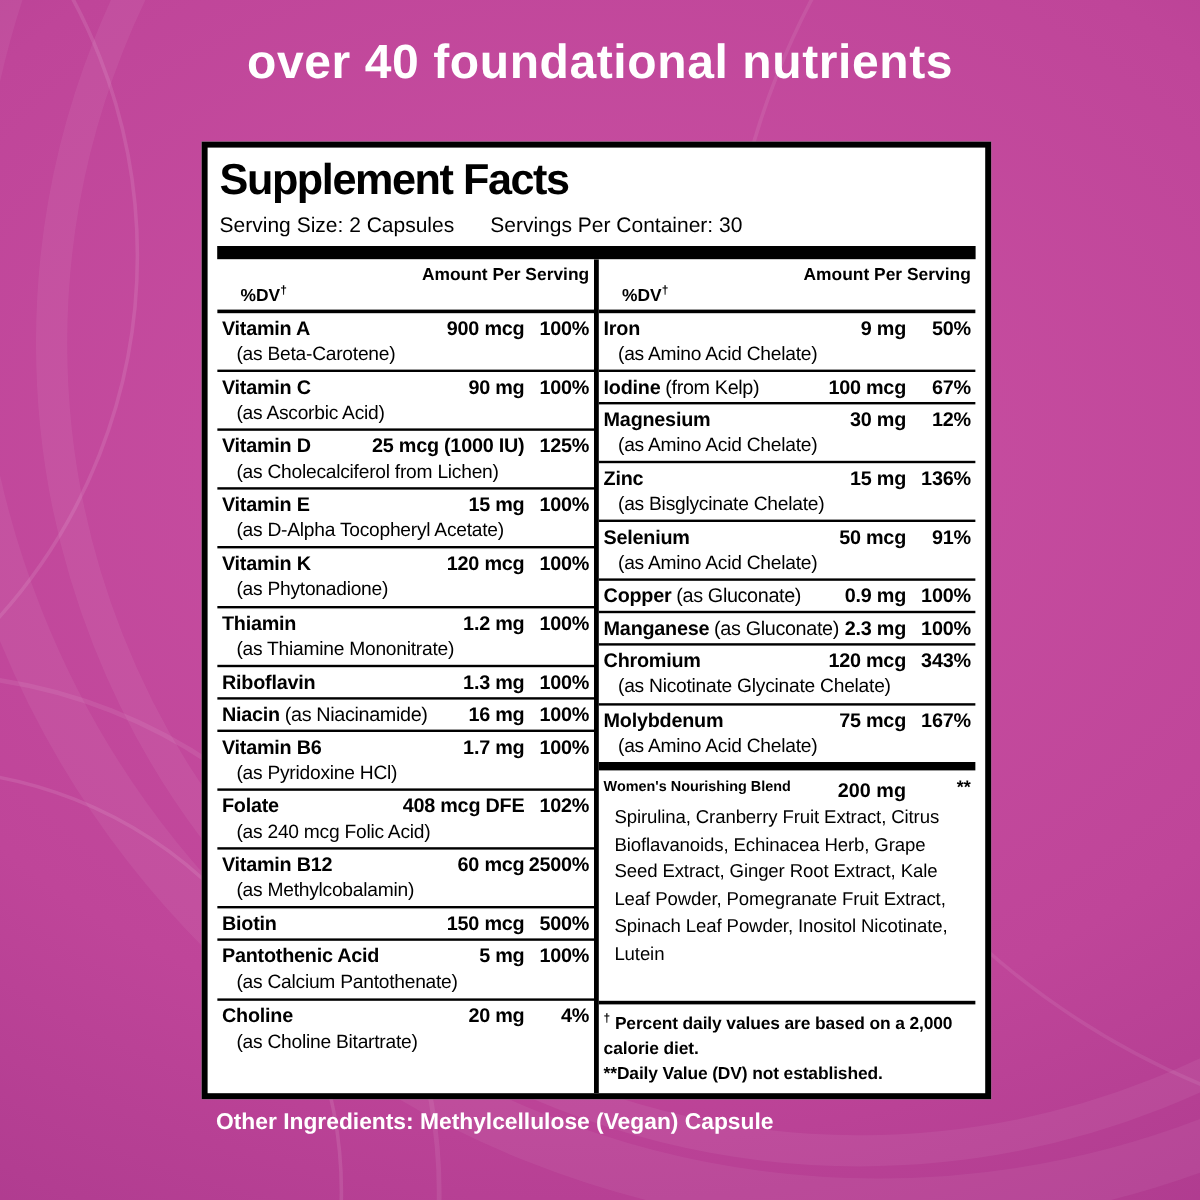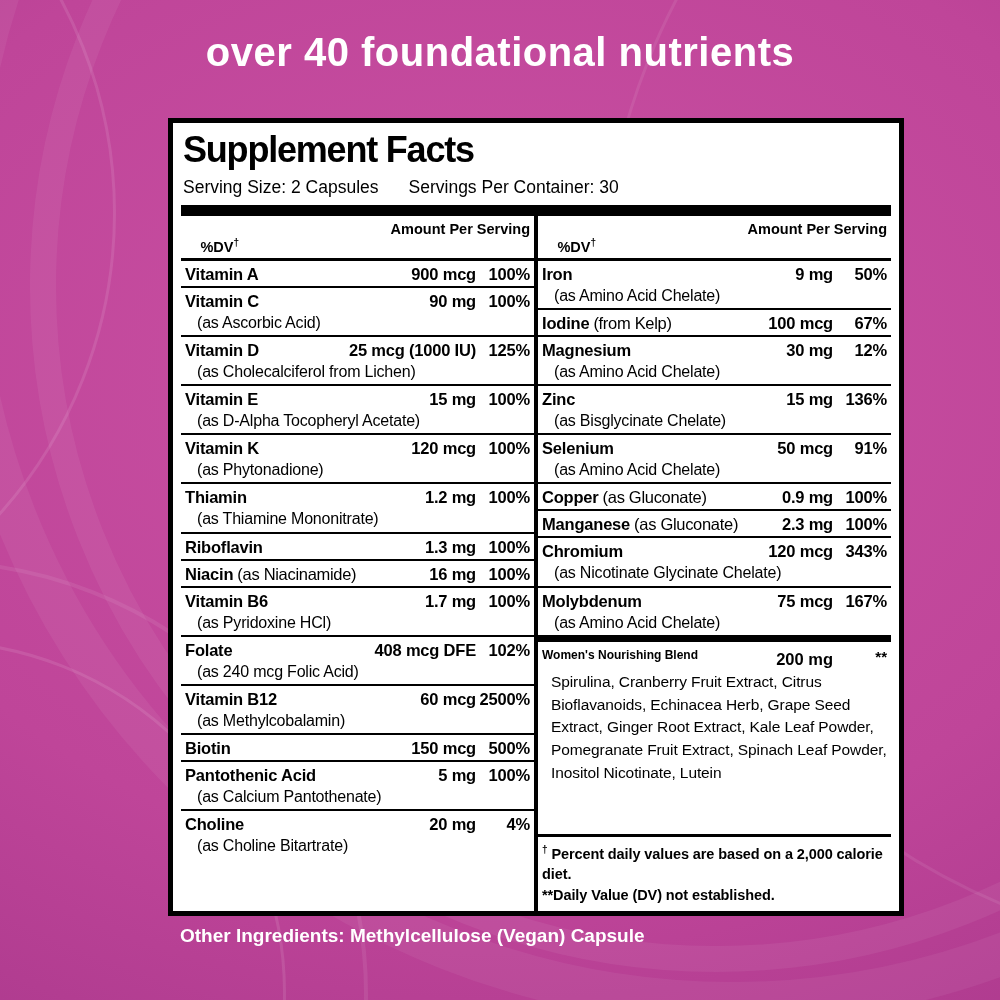--- a/index.html
+++ b/index.html
@@ -17,21 +17,21 @@
   .sw4{width:700px;height:700px;left:-420px;top:640px;border:3px solid rgba(255,255,255,.10);}
   .sw5{width:860px;height:860px;left:-500px;top:560px;border:4px solid rgba(255,255,255,.08);}
   .sw6{width:1300px;height:1300px;left:600px;top:-350px;border:3px solid rgba(255,255,255,.08);}
 
   .banner{
     position:absolute;top:30px;left:0;width:100%;text-align:center;
     font-size:40px;font-weight:800;color:var(--banner-text,#fff);letter-spacing:.5px;
   }
 
   .panel{
-    position:absolute;left:168px;top:118px;width:736px;height:798px;
+    position:absolute;left:168px;top:118px;width:658px;height:798px;
     background:var(--panel-bg,#fff);border:5px solid var(--panel-border,#000);
     box-sizing:border-box;display:flex;flex-direction:column;color:#000;overflow:hidden;
   }
   .sf-heading{font-size:36px;font-weight:900;letter-spacing:-1.2px;padding:8px 8px 0 10px;line-height:1.05;}
   .serving-line{font-size:17.5px;padding:8px 10px 7px;display:flex;gap:30px;white-space:nowrap;}
   .thick-bar{height:11px;background:#000;margin:0 8px;flex:none;}
   .cols{flex:1;display:flex;margin:0 8px;overflow:hidden;}
   .col{flex:1;display:flex;flex-direction:column;min-width:0;}
   .col-left{border-right:4px solid #000;}
   .col-header{display:flex;align-items:baseline;padding:5px 4px 3px;border-bottom:3.5px solid #000;
@@ -91,20 +91,21 @@
           <span class="dv-head"><span>%DV</span><sup>†</sup></span>
         </div>
         <div class="rows" id="left-rows">
   <div class="row">
     <div class="row-main">
       <span class="row-name">Vitamin A</span>
 
       <span class="row-amount">900 mcg</span>
       <span class="row-dv">100%</span>
     </div>
+    <div class="row-sub">(as Beta-Carotene)</div>
   </div>
 
   <div class="row">
     <div class="row-main">
       <span class="row-name">Vitamin C</span>
 
       <span class="row-amount">90 mg</span>
       <span class="row-dv">100%</span>
     </div>
     <div class="row-sub">(as Ascorbic Acid)</div>

